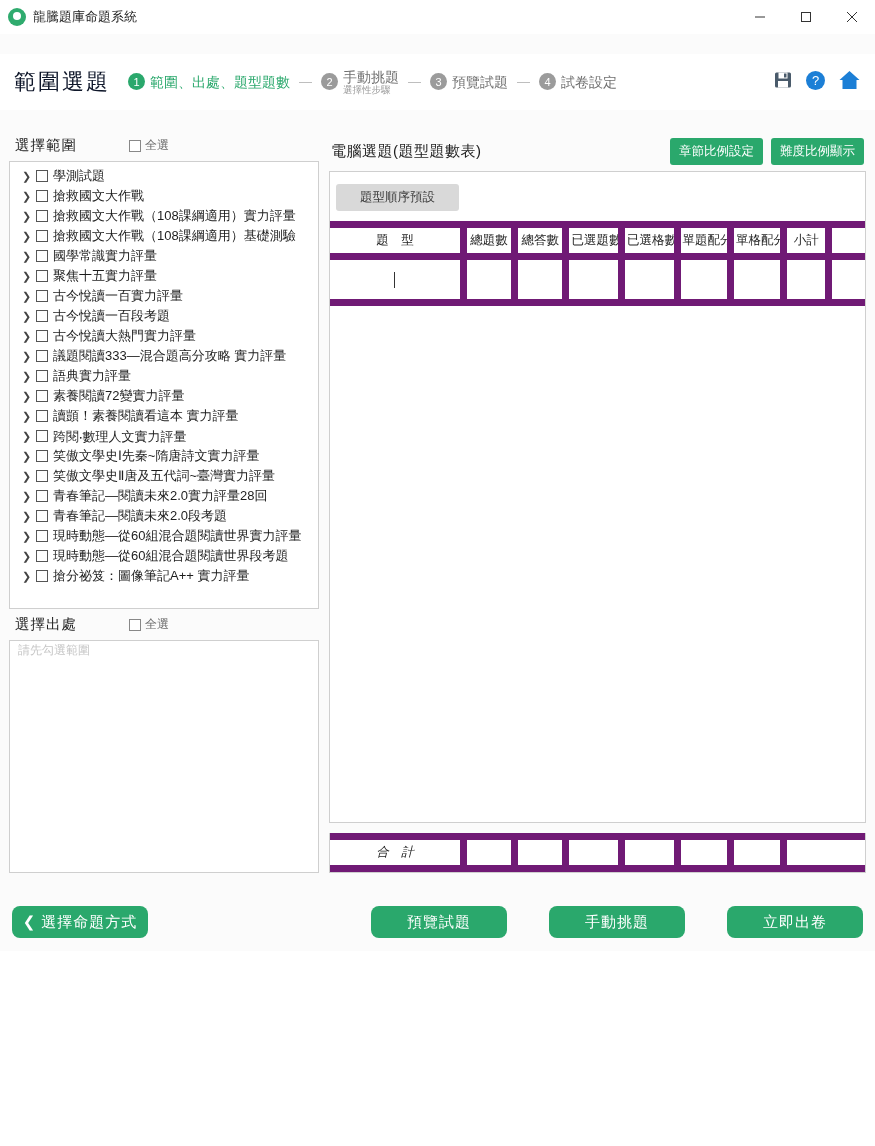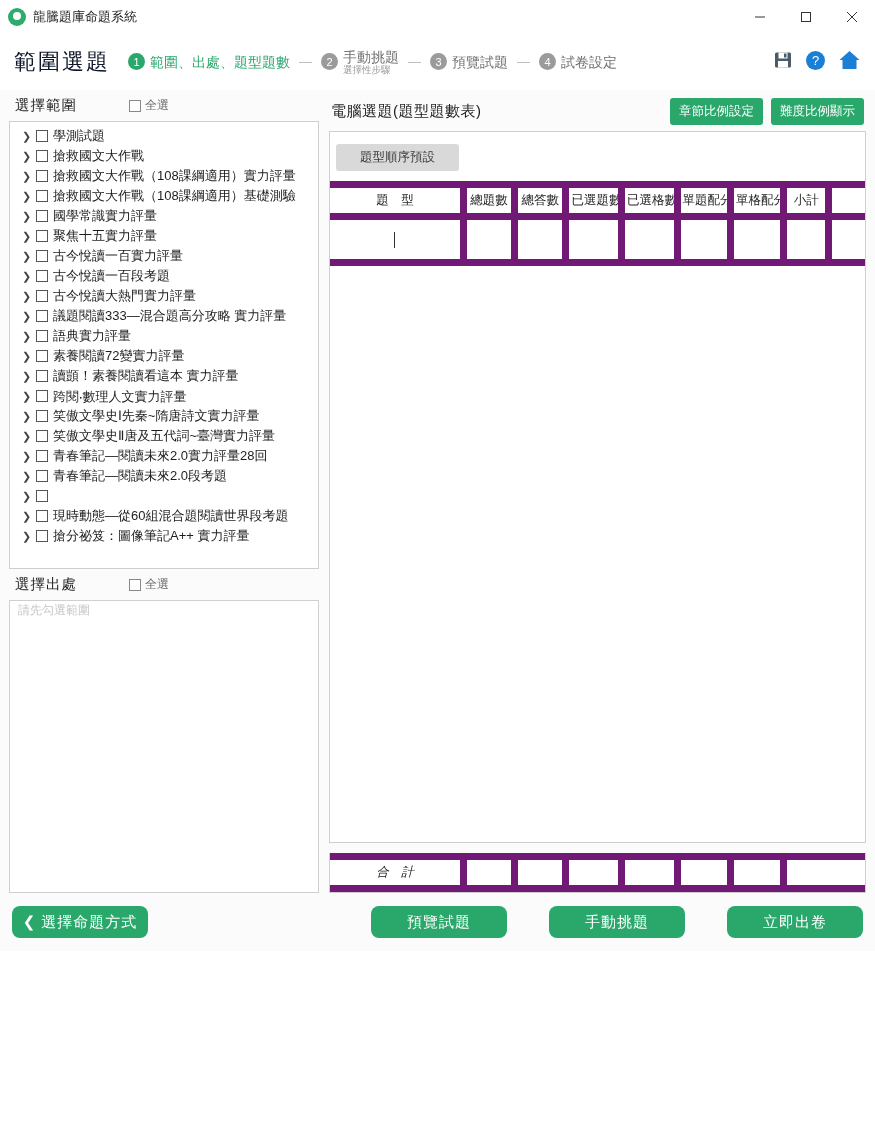--- a/index.html
+++ b/index.html
@@ -7,21 +7,21 @@
     margin: 0; padding: 0;
     width: 875px; height: 1146px;
     background: #ffffff;
     font-family: "Liberation Sans", sans-serif;
     overflow: hidden;
   }
   .app {
     position: relative;
     width: 875px; height: 951px;
     background: #fbfbfb;
-    display: flex; flex-direction: column;
+    display: flex; flex-direction: column; gap: 20px;
   }
 
   
   .titlebar {
     height: 34px;
     background: #ffffff;
     display: flex; align-items: center;
     border-bottom: 1px solid #ffffff;
     flex: none;
   }
@@ -420,20 +420,21 @@
           <span class="tree-label">青春筆記—閱讀未來2.0實力評量28回</span>
         </div>
         <div class="tree-row">
           <span class="chev">❯</span>
           <span class="tree-cb"></span>
           <span class="tree-label">青春筆記—閱讀未來2.0段考題</span>
         </div>
         <div class="tree-row">
           <span class="chev">❯</span>
           <span class="tree-cb"></span>
+          <span class="tree-label">現時動態—從60組混合題閱讀世界實力評量</span>
         </div>
         <div class="tree-row">
           <span class="chev">❯</span>
           <span class="tree-cb"></span>
           <span class="tree-label">現時動態—從60組混合題閱讀世界段考題</span>
         </div>
         <div class="tree-row">
           <span class="chev">❯</span>
           <span class="tree-cb"></span>
           <span class="tree-label">搶分祕笈：圖像筆記A++ 實力評量</span>

